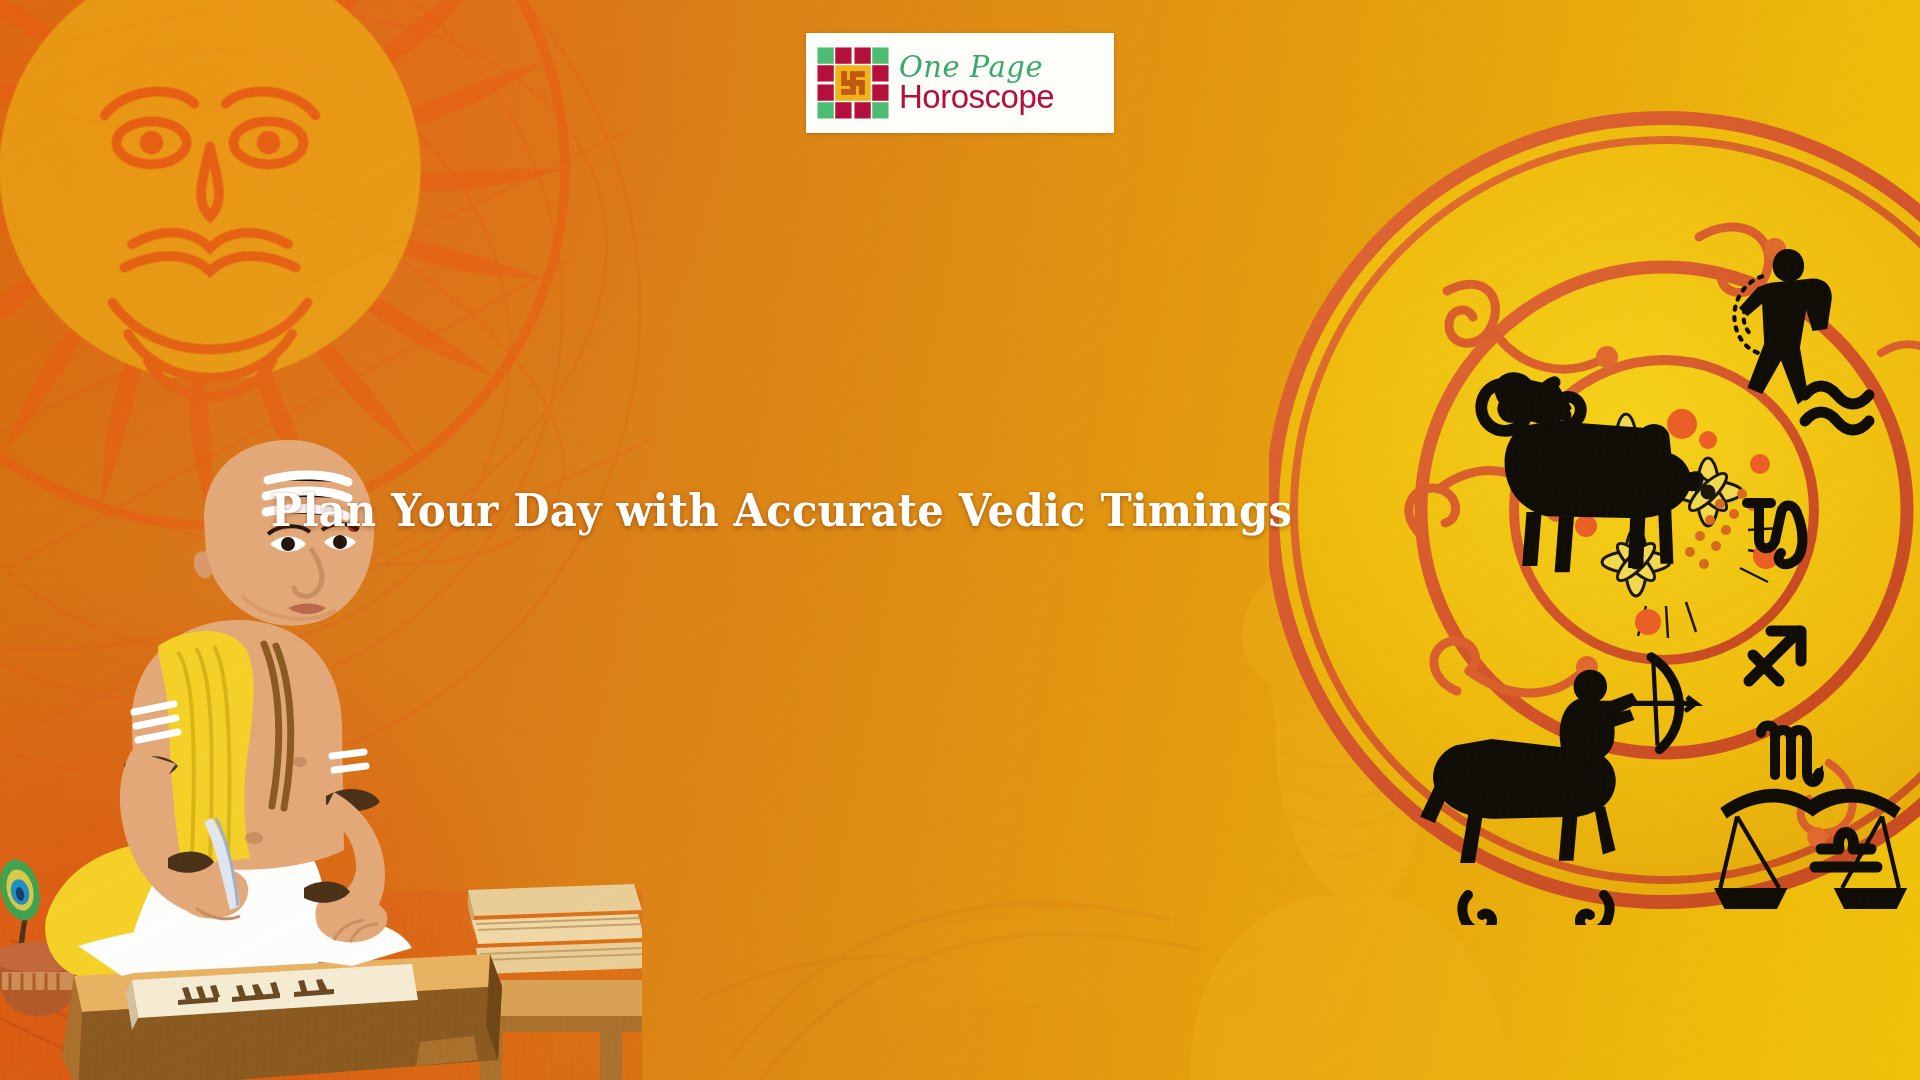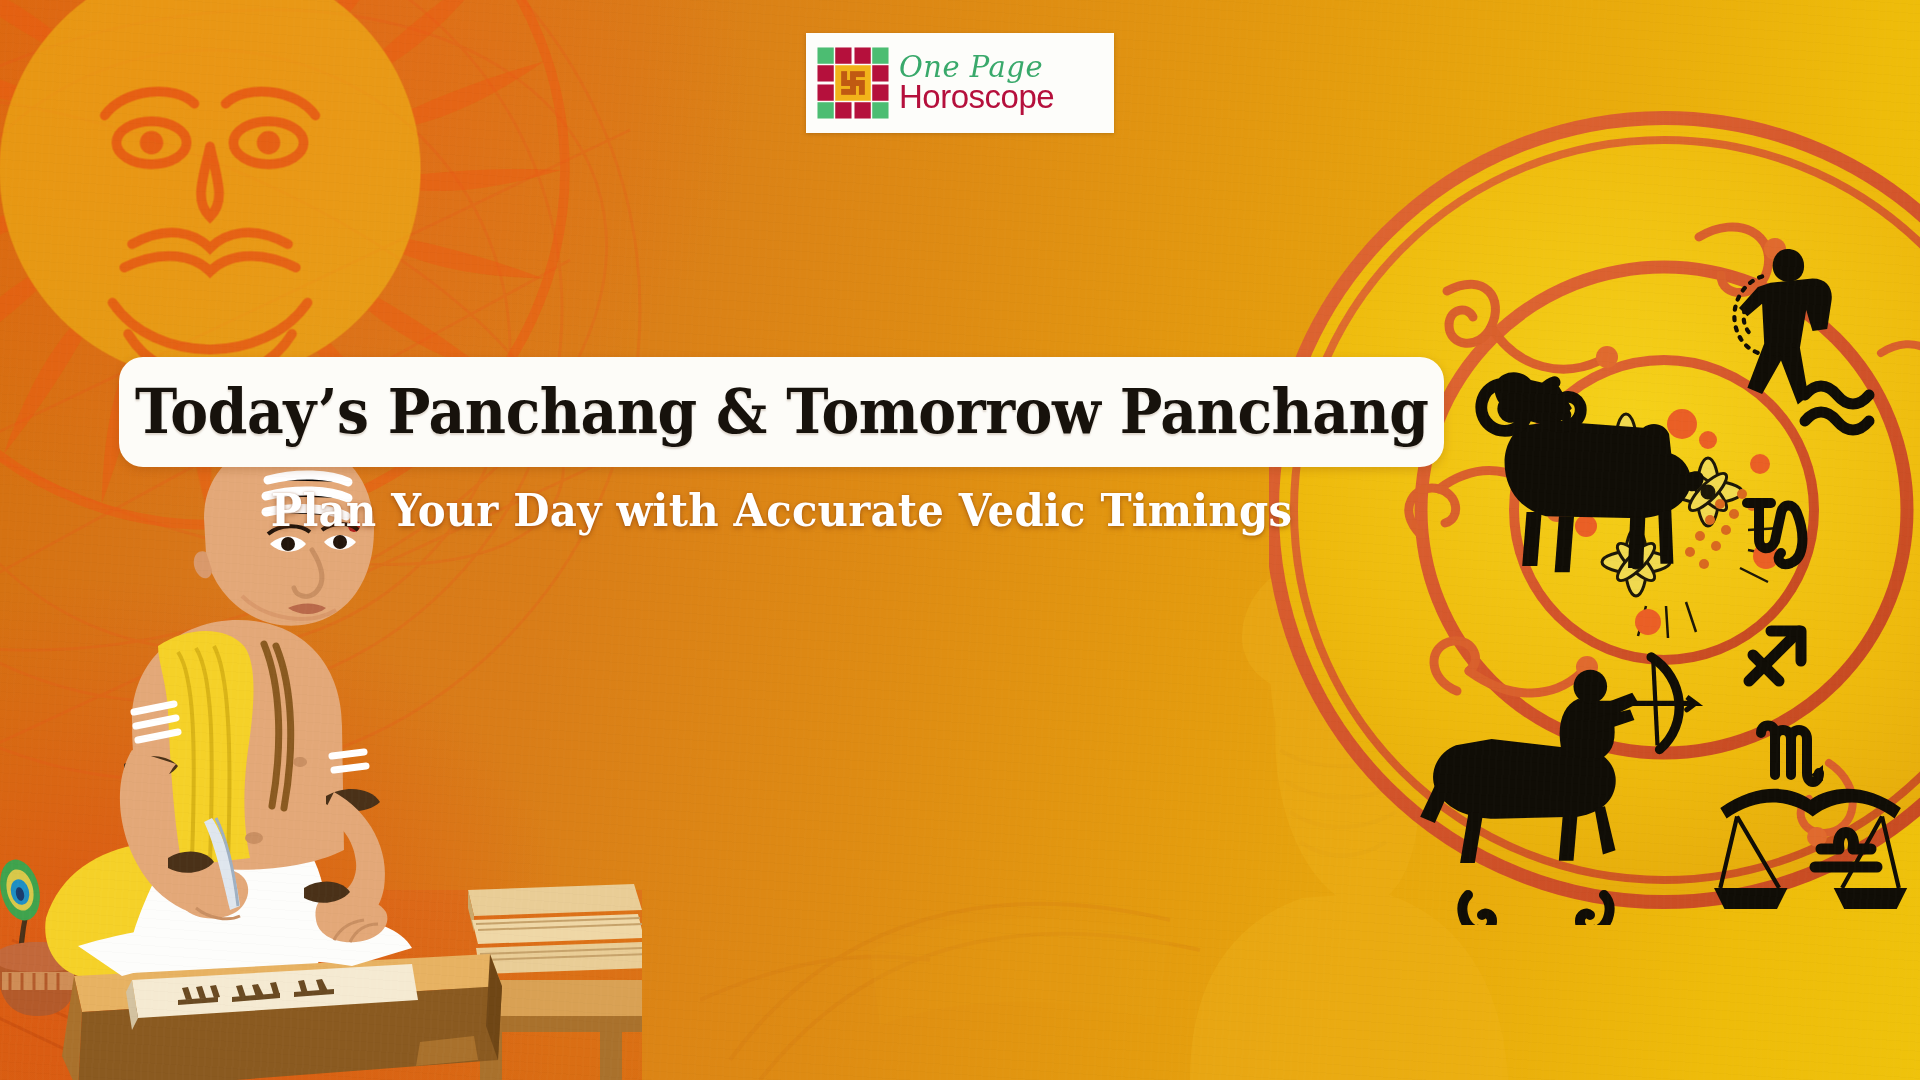--- a/index.html
+++ b/index.html
@@ -683,19 +683,16 @@
           <rect x="58" y="54" width="8" height="12"></rect>
         </g>
       </svg>
     </div>
     <div class="logo-words">
       <span id="logo-line1">One Page</span>
       <span id="logo-line2">Horoscope</span>
     </div>
   </div>
 
-  <div id="headline-plate">
-    <div id="headline">Today’s Panchang &amp; Tomorrow Panchang</div>
-  </div>
 
   <div id="subheadline">Plan Your Day with Accurate Vedic Timings</div>
 
 </div>
 
 </body></html>

